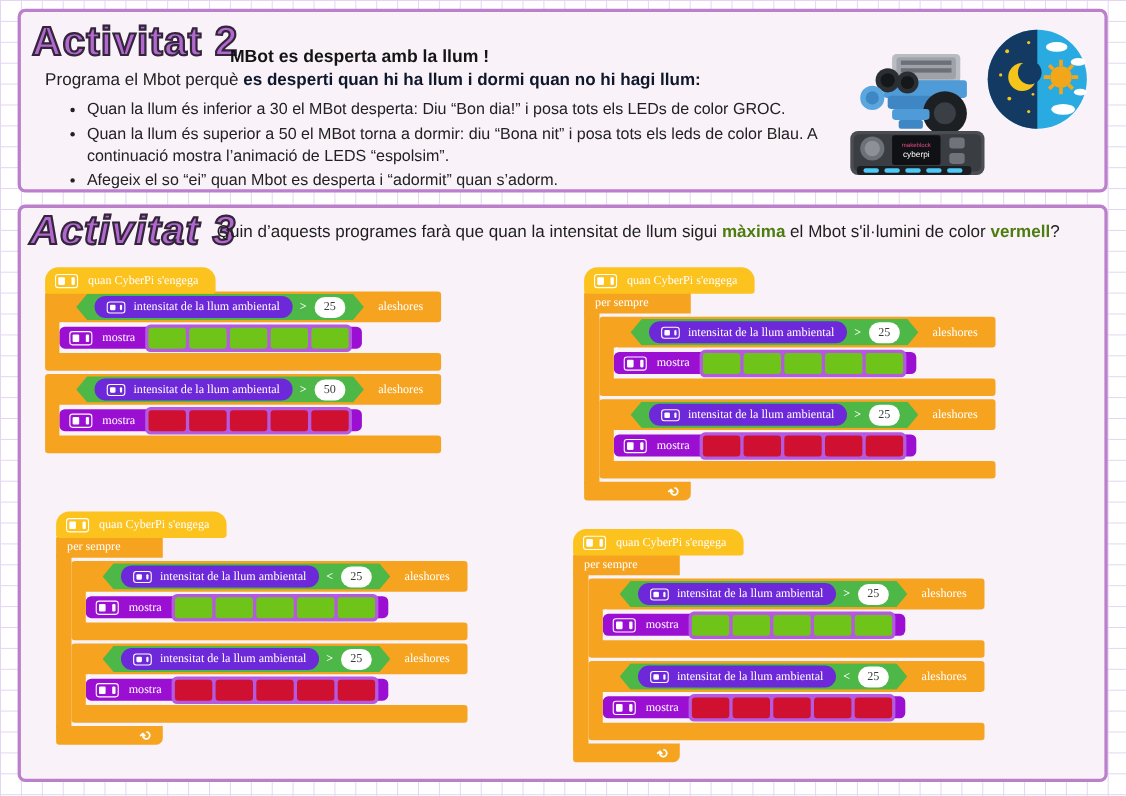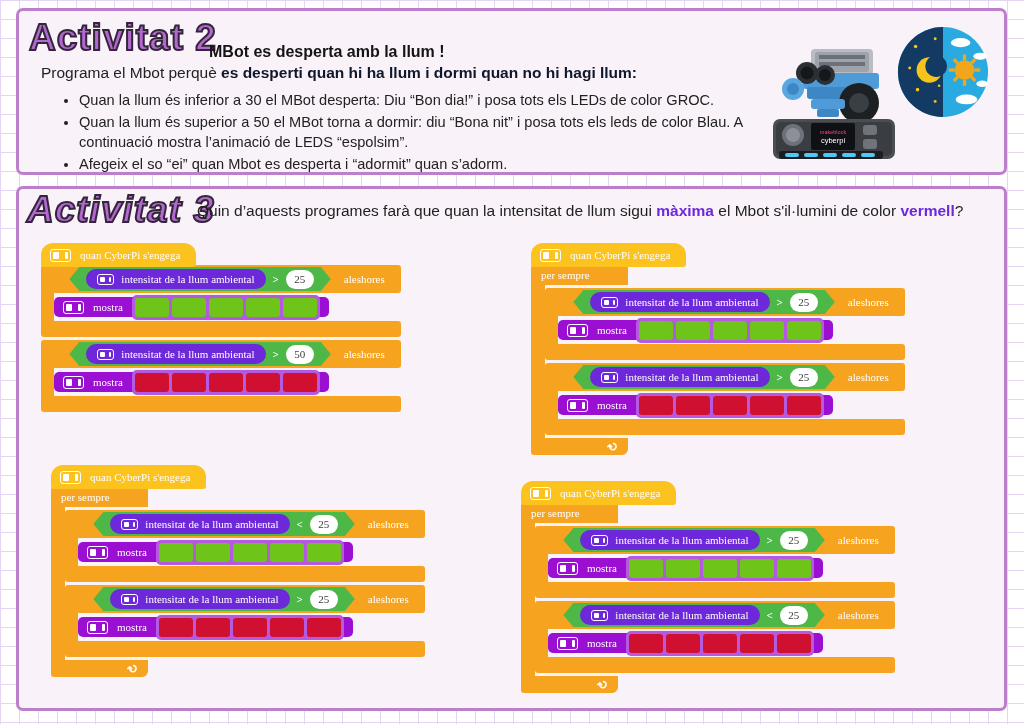--- a/index.html
+++ b/index.html
@@ -38,21 +38,21 @@
   #act3-title{ left:8px; top:2px;font-style:italic; }
 
   .h-bold{ position:absolute; font-weight:bold; font-size:16px; color:#141414; }
   #act2-heading{ left:190px; top:22px;margin-top:10px; }
   #act2-intro{ position:absolute; left:22px; top:53px; font-size:15.5px; color:#222; }
   #act2-intro b{ color:#0f172a; }
   #act2-bullets{ position:absolute; left:60px; top:80px; width:700px; list-style:disc; }
   #act2-bullets li{ font-size:14.6px; color:#222; line-height:1.33; margin-bottom:3px; }
 
   #act3-question{ position:absolute; left:178px; top:10px; width:808px; font-size:15.5px; line-height:1.5; color:#1e1e1e; }
-  #act3-question b{ color:#6d28d9; }
+  #act3-question b{ color:#4d7c0f; }
 
   .ill{ position:absolute; }
 
   
   .script{
     position:absolute;
     font-family:"Liberation Serif", serif;
     font-size:11px;
     color:#fff;
     white-space:nowrap;

